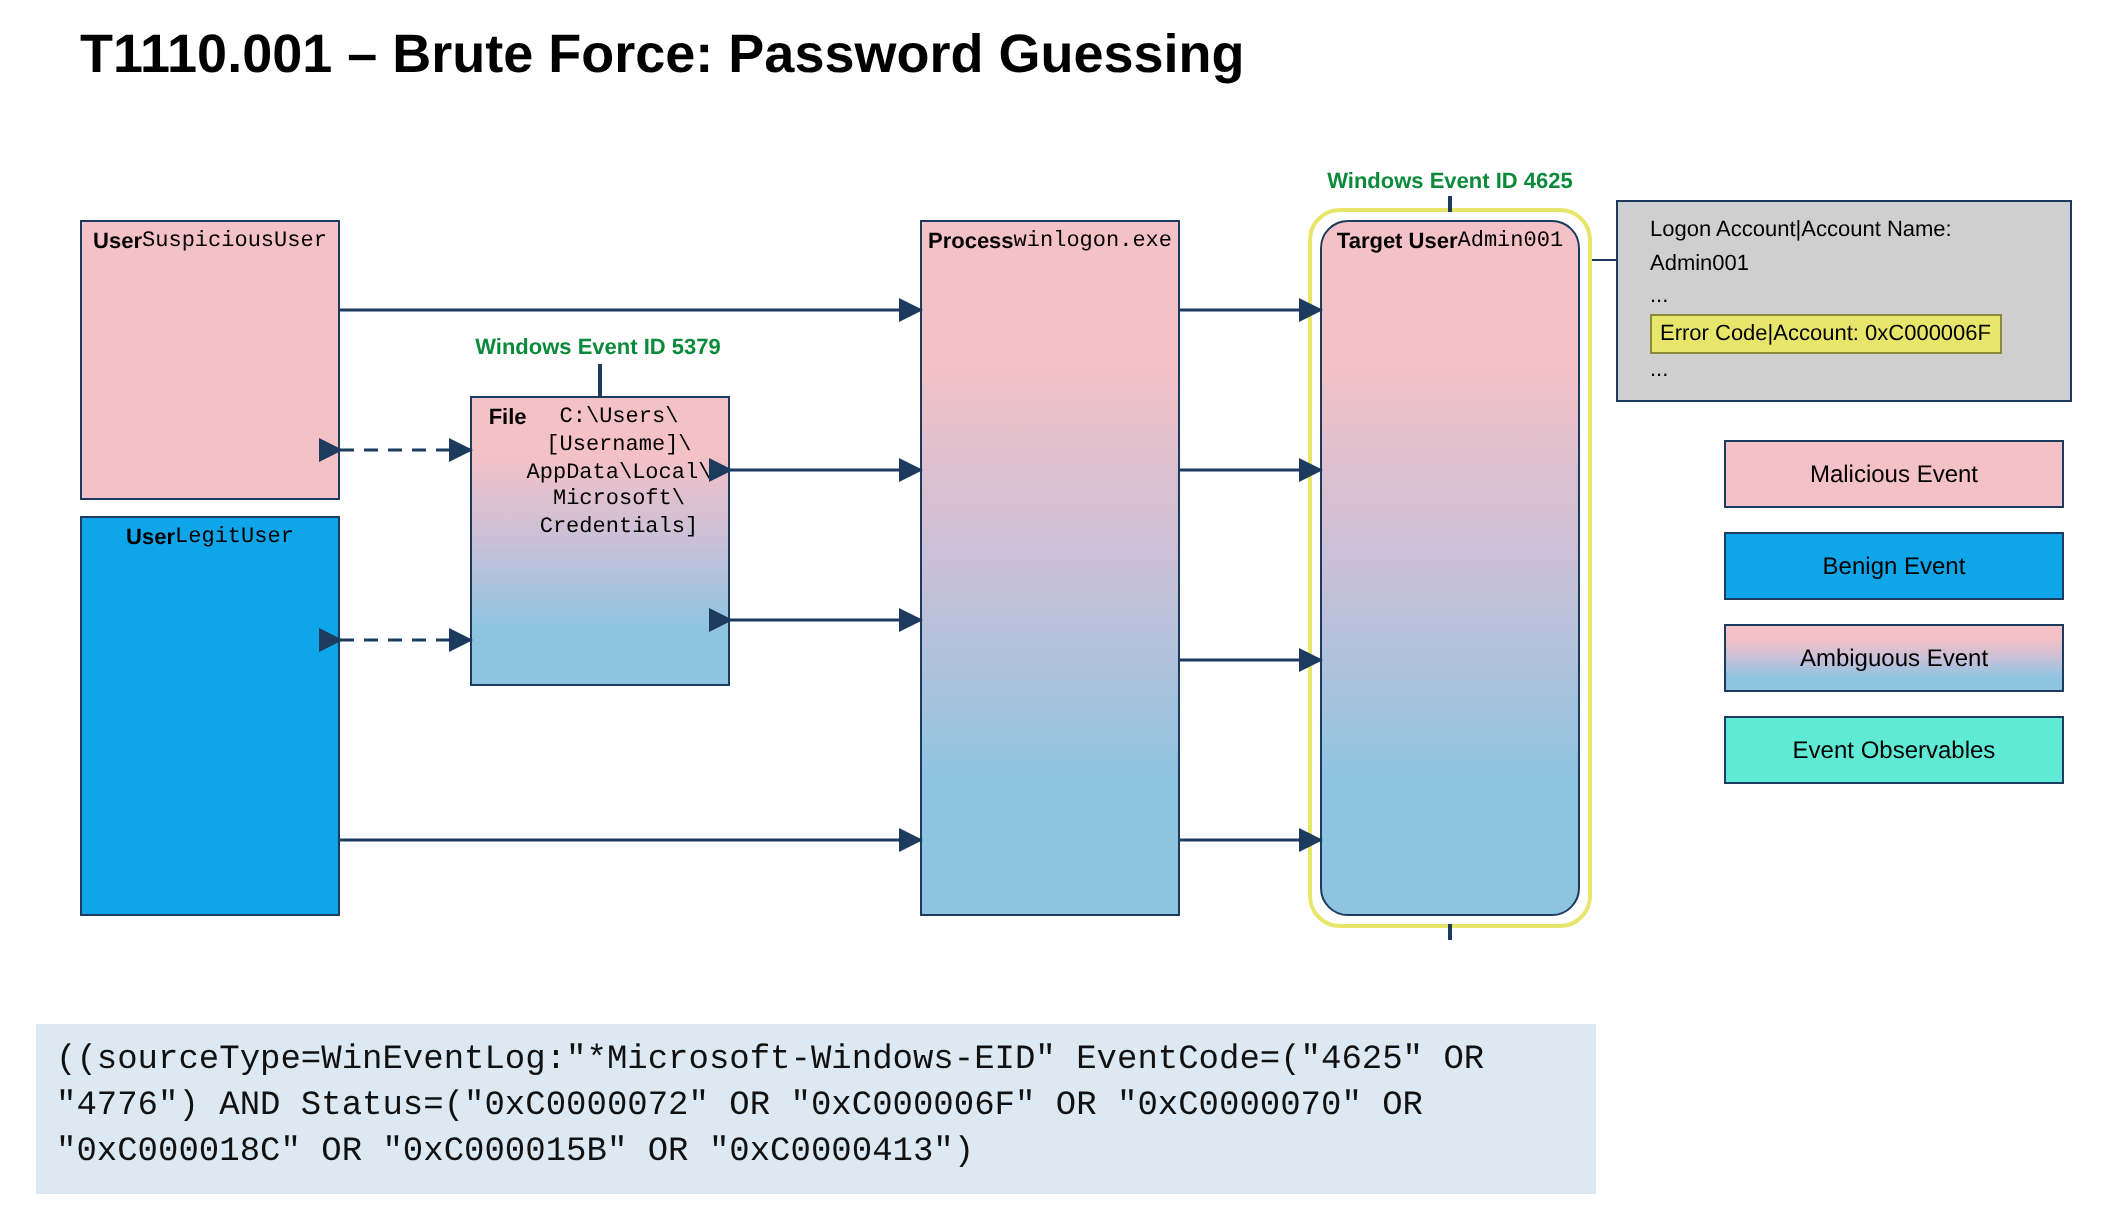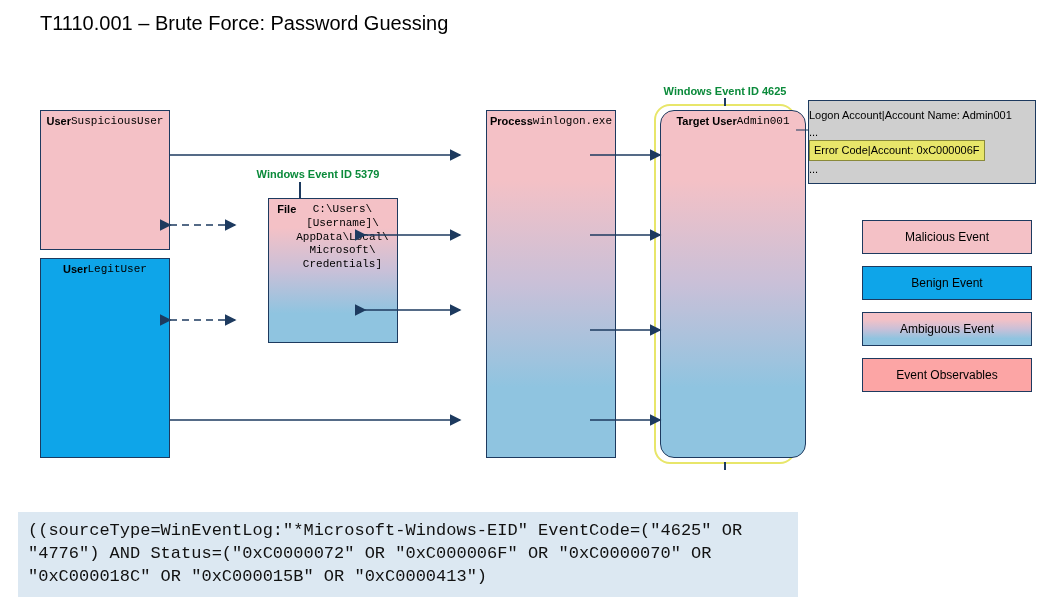--- a/index.html
+++ b/index.html
@@ -8,22 +8,22 @@
     background: #ffffff;
     width: 1053px;
     height: 604px;
     position: relative;
     overflow: hidden;
   }
   .title {
     position: absolute;
     left: 40px;
     top: 12px;
-    font-size: 20px;
-    font-weight: 400;
+    font-size: 27px;
+    font-weight: 700;
     color: #000;
   }
   .canvas {
     position: absolute;
     left: 0;
     top: 0;
     width: 1053px;
     height: 604px;
   }
   .node {
@@ -35,21 +35,21 @@
     text-align: center;
     font-size: 11px;
     line-height: 1.25;
     padding: 4px;
   }
   .node .label { font-weight: 700; font-size: 11px; }
   .node .sub { font-weight: 400; font-size: 11px; font-family: Liberation Mono, monospace; }
   .malicious { background: #f4c1c6; }
   .benign { background: #0ea5e9; }
   .ambiguous { background: linear-gradient(to bottom, #f4c1c6 0%, #f4c1c6 20%, #c9c0d8 50%, #8fc4e0 80%, #8fc4e0 100%); }
-  .observables-box { background: #fca5a5; }
+  .observables-box { background: #5eead4; }
   .rounded { border-radius: 14px; }
   .highlight-border {
     position: absolute;
     border: 2px solid #e8e66a;
     border-radius: 16px;
     pointer-events: none;
   }
   .event-label {
     position: absolute;
     color: #0a8a3a;
@@ -60,21 +60,21 @@
   .tick {
     position: absolute;
     width: 1.5px;
     background: #1d3a5f;
   }
   .observables-panel {
     position: absolute;
     background: #cfcfcf;
     border: 1.5px solid #1d3a5f;
     font-size: 11px;
-    padding: 6px 0;
+    padding: 6px 16px;
     line-height: 1.5;
   }
   .observables-panel .hl {
     background: #e8e66a;
     border: 1px solid #8a8a3a;
     padding: 1px 4px;
     display: inline-block;
   }
   .legend {
     position: absolute;
@@ -117,38 +117,38 @@
   <div class="node malicious" style="left:40px; top:110px; width:130px; height:140px;">
     <div class="label">User</div>
     <div class="sub">SuspiciousUser</div>
   </div>
 
   <div class="node benign" style="left:40px; top:258px; width:130px; height:200px;">
     <div class="label">User</div>
     <div class="sub">LegitUser</div>
   </div>
 
-  <div class="node ambiguous" style="left:235px; top:198px; width:130px; height:145px;margin-left:33px;">
+  <div class="node ambiguous" style="left:235px; top:198px; width:130px; height:145px;">
     <div class="label">File</div>
     <div class="sub" style="white-space:pre-line;">C:\Users\
 [Username]\
 AppData\Local\
 Microsoft\
 Credentials]</div>
   </div>
-  <div class="event-label" style="left:243px; top:168px; width:150px;text-align:center;">Windows Event ID 5379</div>
+  <div class="event-label" style="left:224px; top:168px; width:150px;text-align:center;">Windows Event ID 5379</div>
   <div class="tick" style="left:299px; top:182px; height:16px;"></div>
 
-  <div class="node ambiguous" style="left:486px; top:110px; width:130px; height:348px;">
+  <div class="node ambiguous" style="left:460px; top:110px; width:130px; height:348px;">
     <div class="label">Process</div>
     <div class="sub">winlogon.exe</div>
   </div>
 
   <div class="highlight-border" style="left:654px; top:104px; width:142px; height:360px;"></div>
-  <div class="node ambiguous rounded" style="left:660px; top:110px; width:146px; height:348px;">
+  <div class="node ambiguous rounded" style="left:660px; top:110px; width:130px; height:348px;">
     <div class="label">Target User</div>
     <div class="sub">Admin001</div>
   </div>
   <div class="event-label" style="left:650px; top:85px; width:150px;">Windows Event ID 4625</div>
   <div class="tick" style="left:724px; top:98px; height:8px;"></div>
   <div class="tick" style="left:724px; top:462px; height:8px;"></div>
 
   <div class="observables-panel" style="left:808px; top:100px; width:228px;">
     <div>Logon Account|Account Name: Admin001</div>
     <div>...</div>

